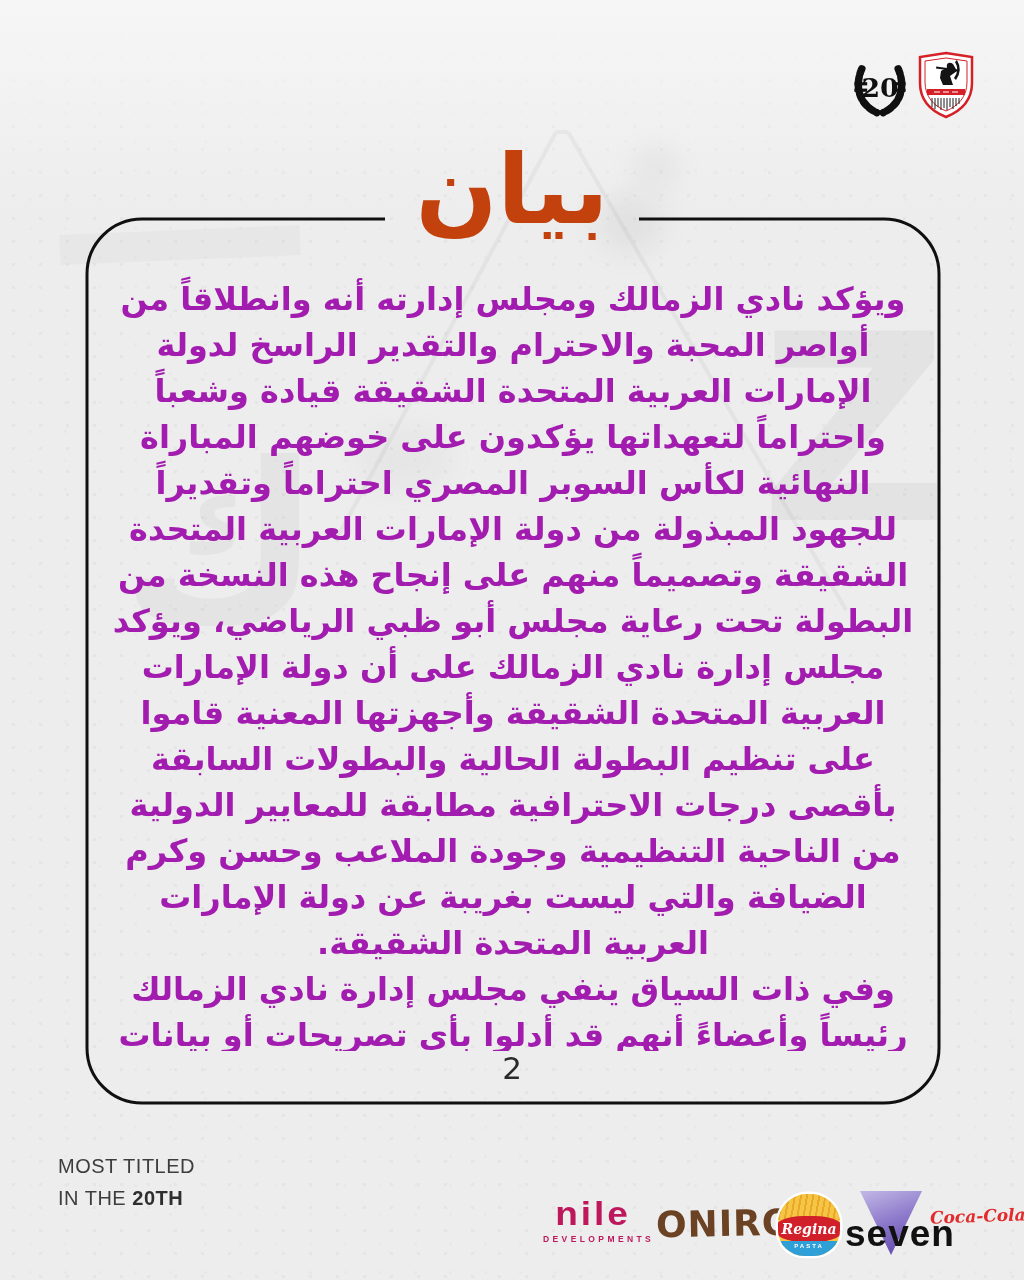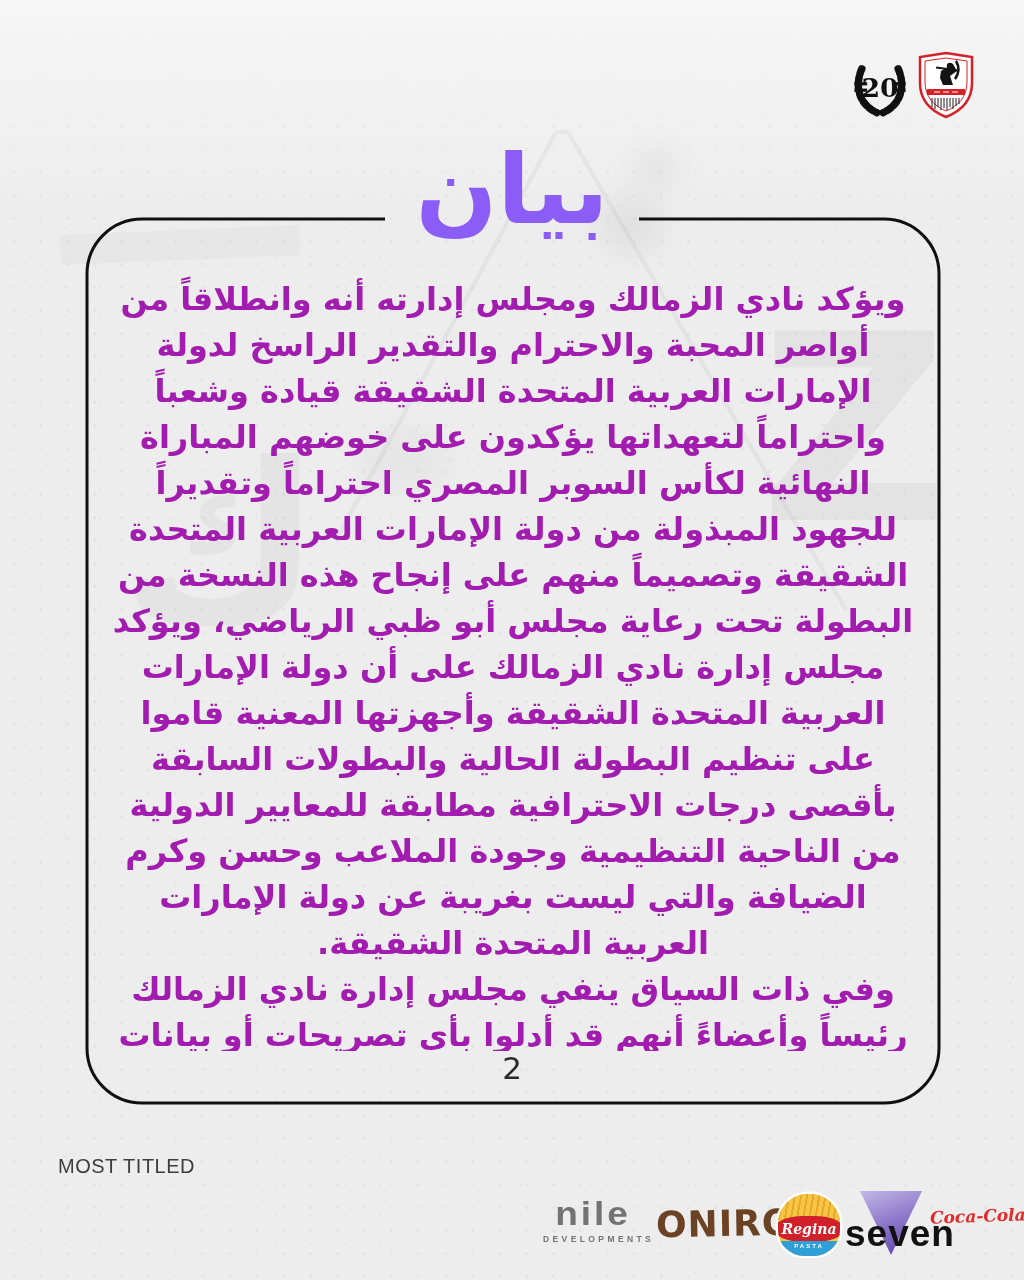--- a/index.html
+++ b/index.html
@@ -23,21 +23,21 @@
     background:linear-gradient(#f6f6f6, rgba(246,246,246,0)); pointer-events:none;
   }
   .bg-watermark{ position:absolute; inset:0; pointer-events:none; }
   .blob{ position:absolute; background:#9a9a9a; filter:blur(14px); border-radius:50%; opacity:.14; }
   
   .logo-laurel{ position:absolute; left:850px; top:56px; width:60px; height:62px; }
   .logo-crest { position:absolute; left:916px; top:50px; width:60px; height:70px; }
   
   .title{
     position:absolute; left:0; right:0; top:138px; text-align:center;
-    font-size:96px; font-weight:bold; color:#8b5cf6; line-height:1.1;
+    font-size:96px; font-weight:bold; color:#c2410c; line-height:1.1;
     direction:rtl;
   }
   
   .box-border{ position:absolute; left:85px; top:217px; width:856px; height:888px; }
   .stmt-text{
     position:absolute; left:112px; top:276px; width:802px; height:775px;
     direction:rtl; text-align:center; overflow:hidden;
     font-weight:bold; font-size:32px; line-height:46px; color:#a21caf;
   }
   .stmt-text p{ margin:0; }
@@ -47,21 +47,21 @@
     font-family:"DejaVu Sans", sans-serif;
   }
   
   .tagline{
     position:absolute; left:58px; top:1150px;
     font-family:"Liberation Sans", sans-serif;
     font-size:20px; line-height:32px; color:#3d3d3d; letter-spacing:.5px;
   }
   .tagline b{ color:#2e2e2e; }
   .sponsor{ position:absolute; }
-  .nile{ left:543px; top:1197px; width:100px; text-align:center; color:#737373;
+  .nile{ left:543px; top:1197px; width:100px; text-align:center; color:#be185d;
          font-family:"Liberation Sans", sans-serif; }
   .nile .word{ font-size:37px; font-weight:800; letter-spacing:3px; line-height:34px; transform:scaleY(.92); }
   .nile .sub { font-size:8.5px; font-weight:bold; letter-spacing:3.4px; margin-top:3px; }
   .oniro{ left:656px; top:1203px; color:#6b4223;
           font-family:"DejaVu Sans", sans-serif; font-size:36px; font-weight:800;
           letter-spacing:1px; transform:rotate(-1deg); }
   .regina{ left:778px; top:1194px; width:62px; height:62px; }
   .regina-badge{
     position:relative; width:62px; height:62px; overflow:hidden;
     border-radius:48% 48% 42% 42%; background:#f6c544;
@@ -165,20 +165,21 @@
   <div class="stmt-text">
     <p>ويؤكد نادي الزمالك ومجلس إدارته أنه وانطلاقاً من أواصر المحبة والاحترام والتقدير الراسخ لدولة الإمارات العربية المتحدة الشقيقة قيادة وشعباً واحتراماً لتعهداتها يؤكدون على خوضهم المباراة النهائية لكأس السوبر المصري احتراماً وتقديراً للجهود المبذولة من دولة الإمارات العربية المتحدة الشقيقة وتصميماً منهم على إنجاح هذه النسخة من البطولة تحت رعاية مجلس أبو ظبي الرياضي، ويؤكد مجلس إدارة نادي الزمالك على أن دولة الإمارات العربية المتحدة الشقيقة وأجهزتها المعنية قاموا على تنظيم البطولة الحالية والبطولات السابقة بأقصى درجات الاحترافية مطابقة للمعايير الدولية من الناحية التنظيمية وجودة الملاعب وحسن وكرم الضيافة والتي ليست بغريبة عن دولة الإمارات العربية المتحدة الشقيقة.</p>
     <p>وفي ذات السياق ينفي مجلس إدارة نادي الزمالك رئيساً وأعضاءً أنهم قد أدلوا بأي تصريحات أو بيانات من التي تناقلتها وسائل الإعلام أو مواقع التواصل الاجتماعي وأن أي تصريح نُسب لرئيس مجلس الإدارة أو أي عضو من أعضاء مجلس الإدارة هو أبعد ما يكون عن الحقيقة ولا يمثل نادي الزمالك ولا يعبر إلا عن وجهة نظر محرره فقط.</p>
 
   </div>
 
   <div class="page-number">2</div>
 
   <div class="tagline">
     <div>MOST TITLED</div>
+    <div><span>IN THE </span><b>20TH</b></div>
   </div>
 
   <div class="sponsor nile">
     <div class="word">nile</div>
     <div class="sub">DEVELOPMENTS</div>
   </div>
 
   <div class="sponsor oniro">
     <span>ONIRO</span>
   </div>

